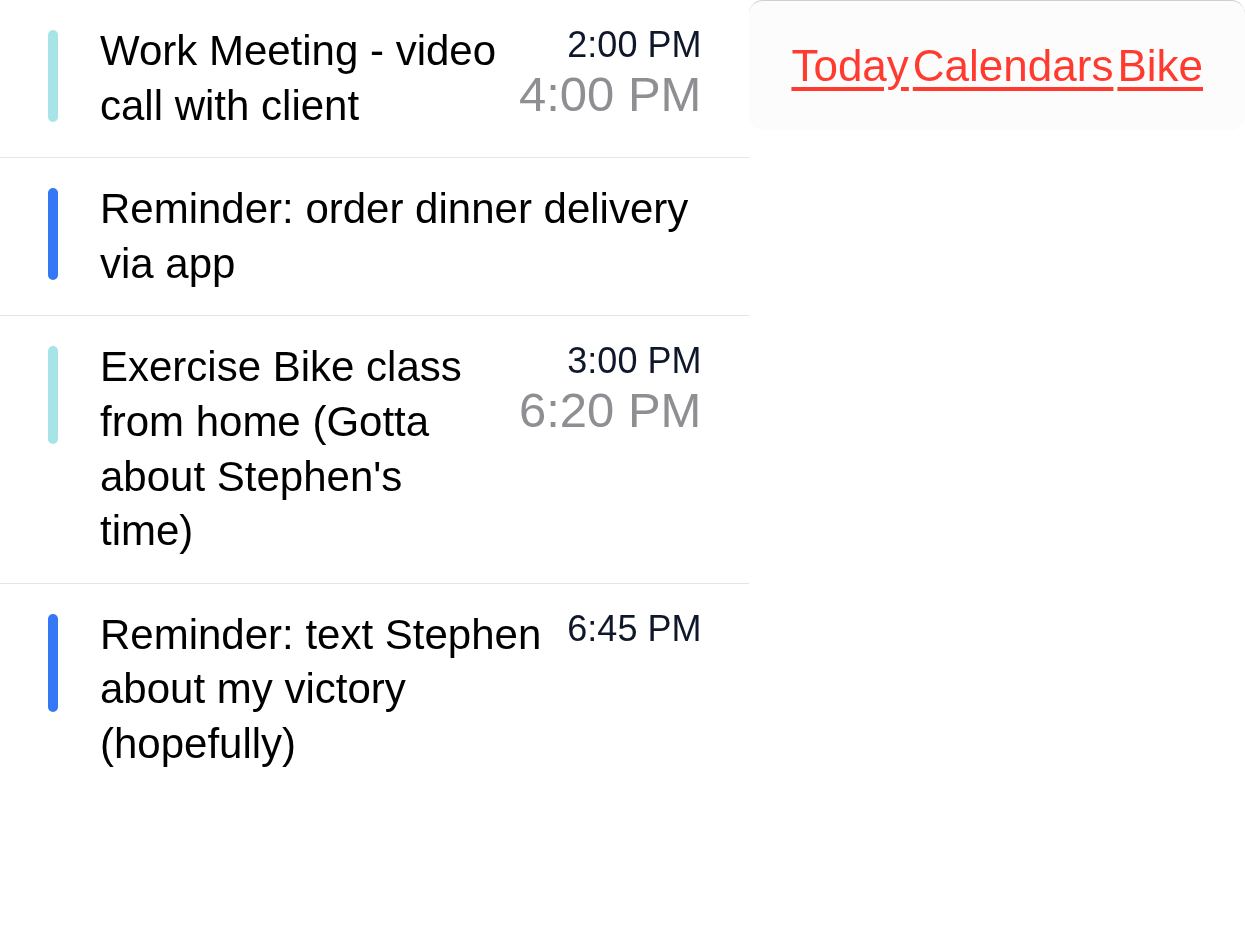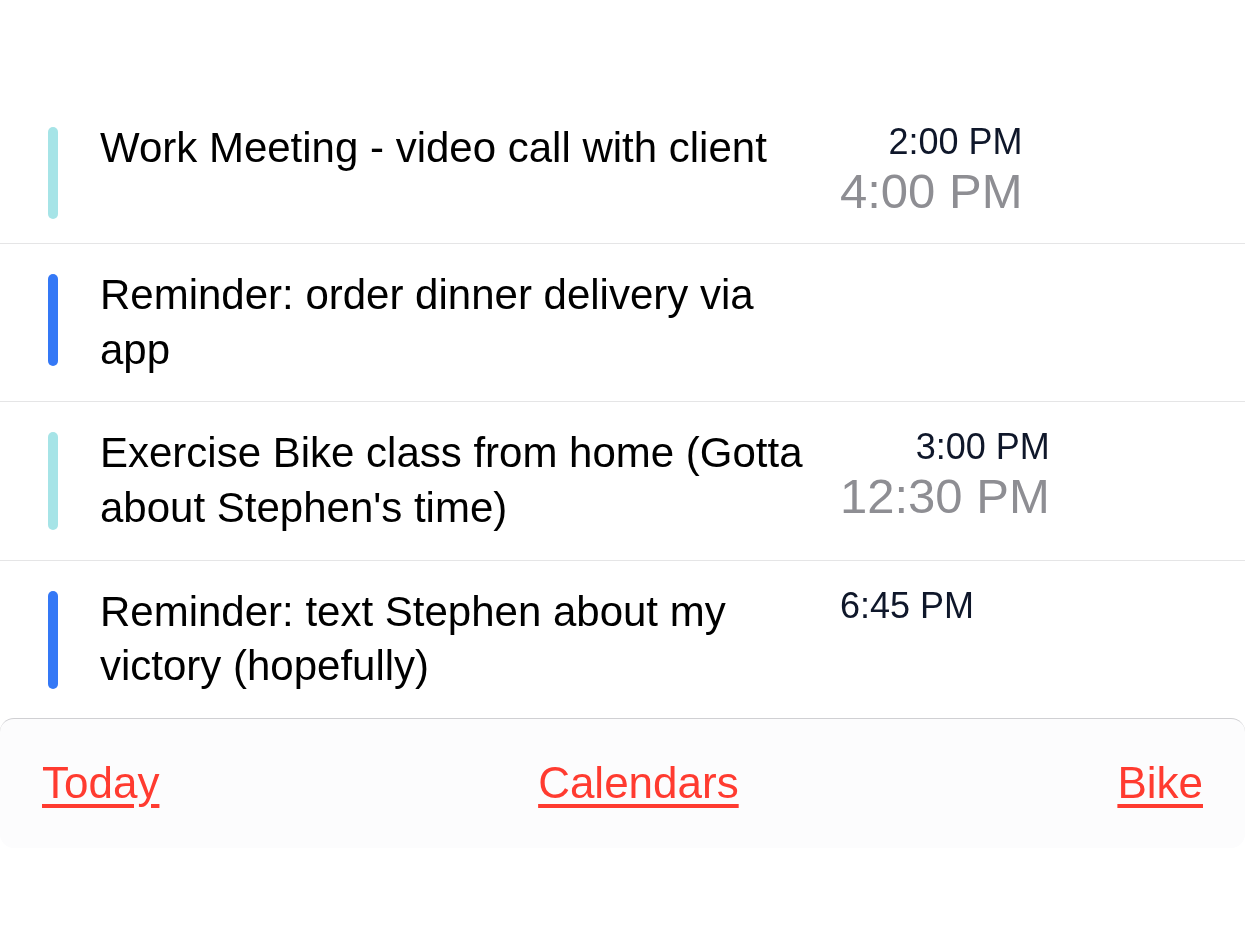--- a/index.html
+++ b/index.html
@@ -7,22 +7,22 @@
       width: 1245px;
       height: 945px;
       font-family: -apple-system, "Helvetica Neue", Helvetica, Arial, sans-serif;
       background: #ffffff;
       overflow: hidden;
     }
     .viewport {
       width: 1245px;
       height: 945px;
       display: flex;
-      flex-direction: column;
-      justify-content: center;
+      flex-direction: row;
+      justify-content: flex-start;
     }
     .event-list {
       width: 100%;
     }
     .event-row {
       display: flex;
       align-items: flex-start;
       padding: 24px 48px 24px 48px;
       border-bottom: 1px solid #e5e5e6;
     }
@@ -99,21 +99,21 @@
     <div class="event-row">
       <div class="color-bar color-blue" style="height:92px"></div>
       <div class="event-title">Reminder: order dinner delivery via app</div>
     </div>
 
     <div class="event-row">
       <div class="color-bar color-cyan" style="height:98px"></div>
       <div class="event-title">Exercise Bike class from home (Gotta about Stephen's time)</div>
       <div class="event-times">
         <div class="time-start">3:00 PM</div>
-        <div class="time-end">12:30 PM</div>
+        <div class="time-end">6:20 PM</div>
       </div>
     </div>
 
     <div class="event-row">
       <div class="color-bar color-blue" style="height:98px"></div>
       <div class="event-title">Reminder: text Stephen about my victory (hopefully)</div>
       <div class="event-times">
         <div class="time-start">6:45 PM</div>
         <div class="time-end"></div>
       </div>

